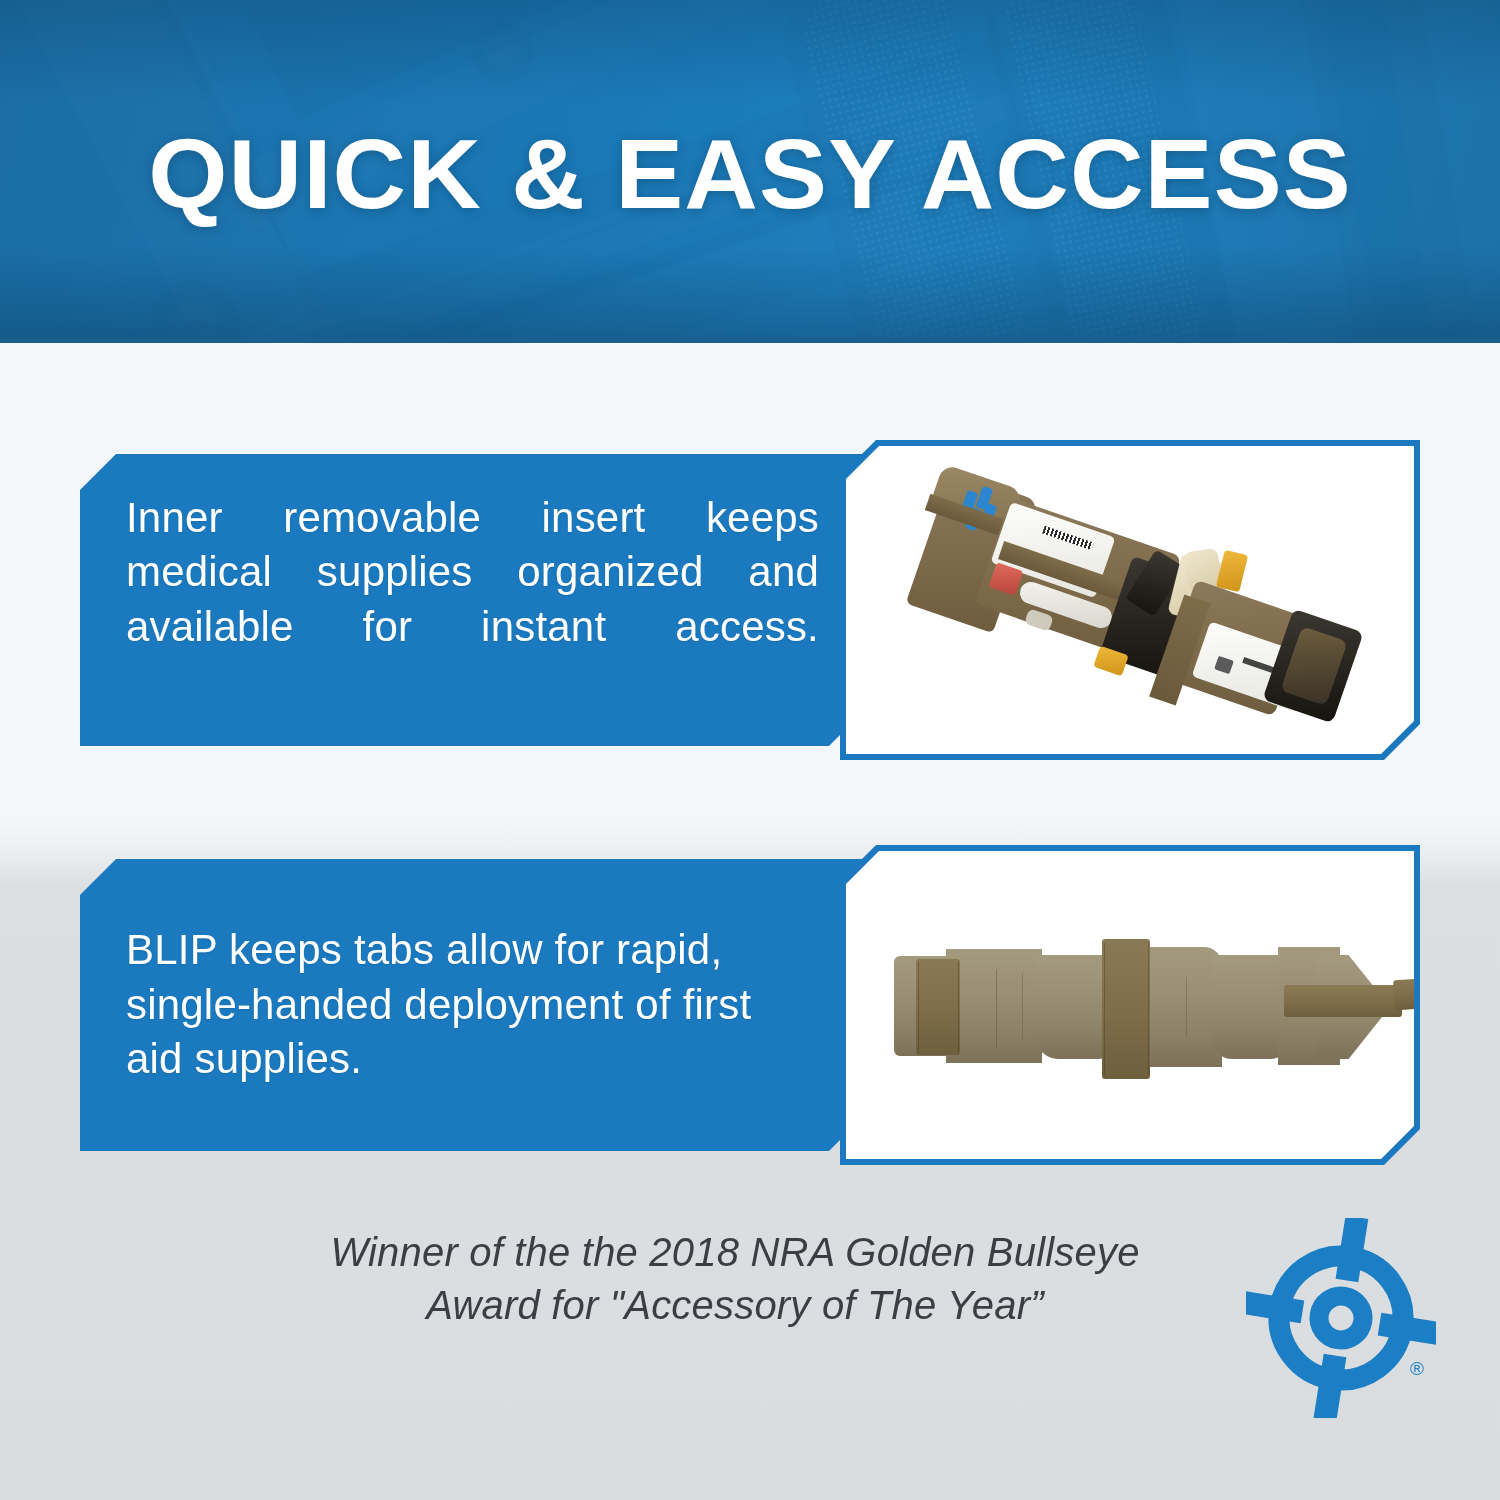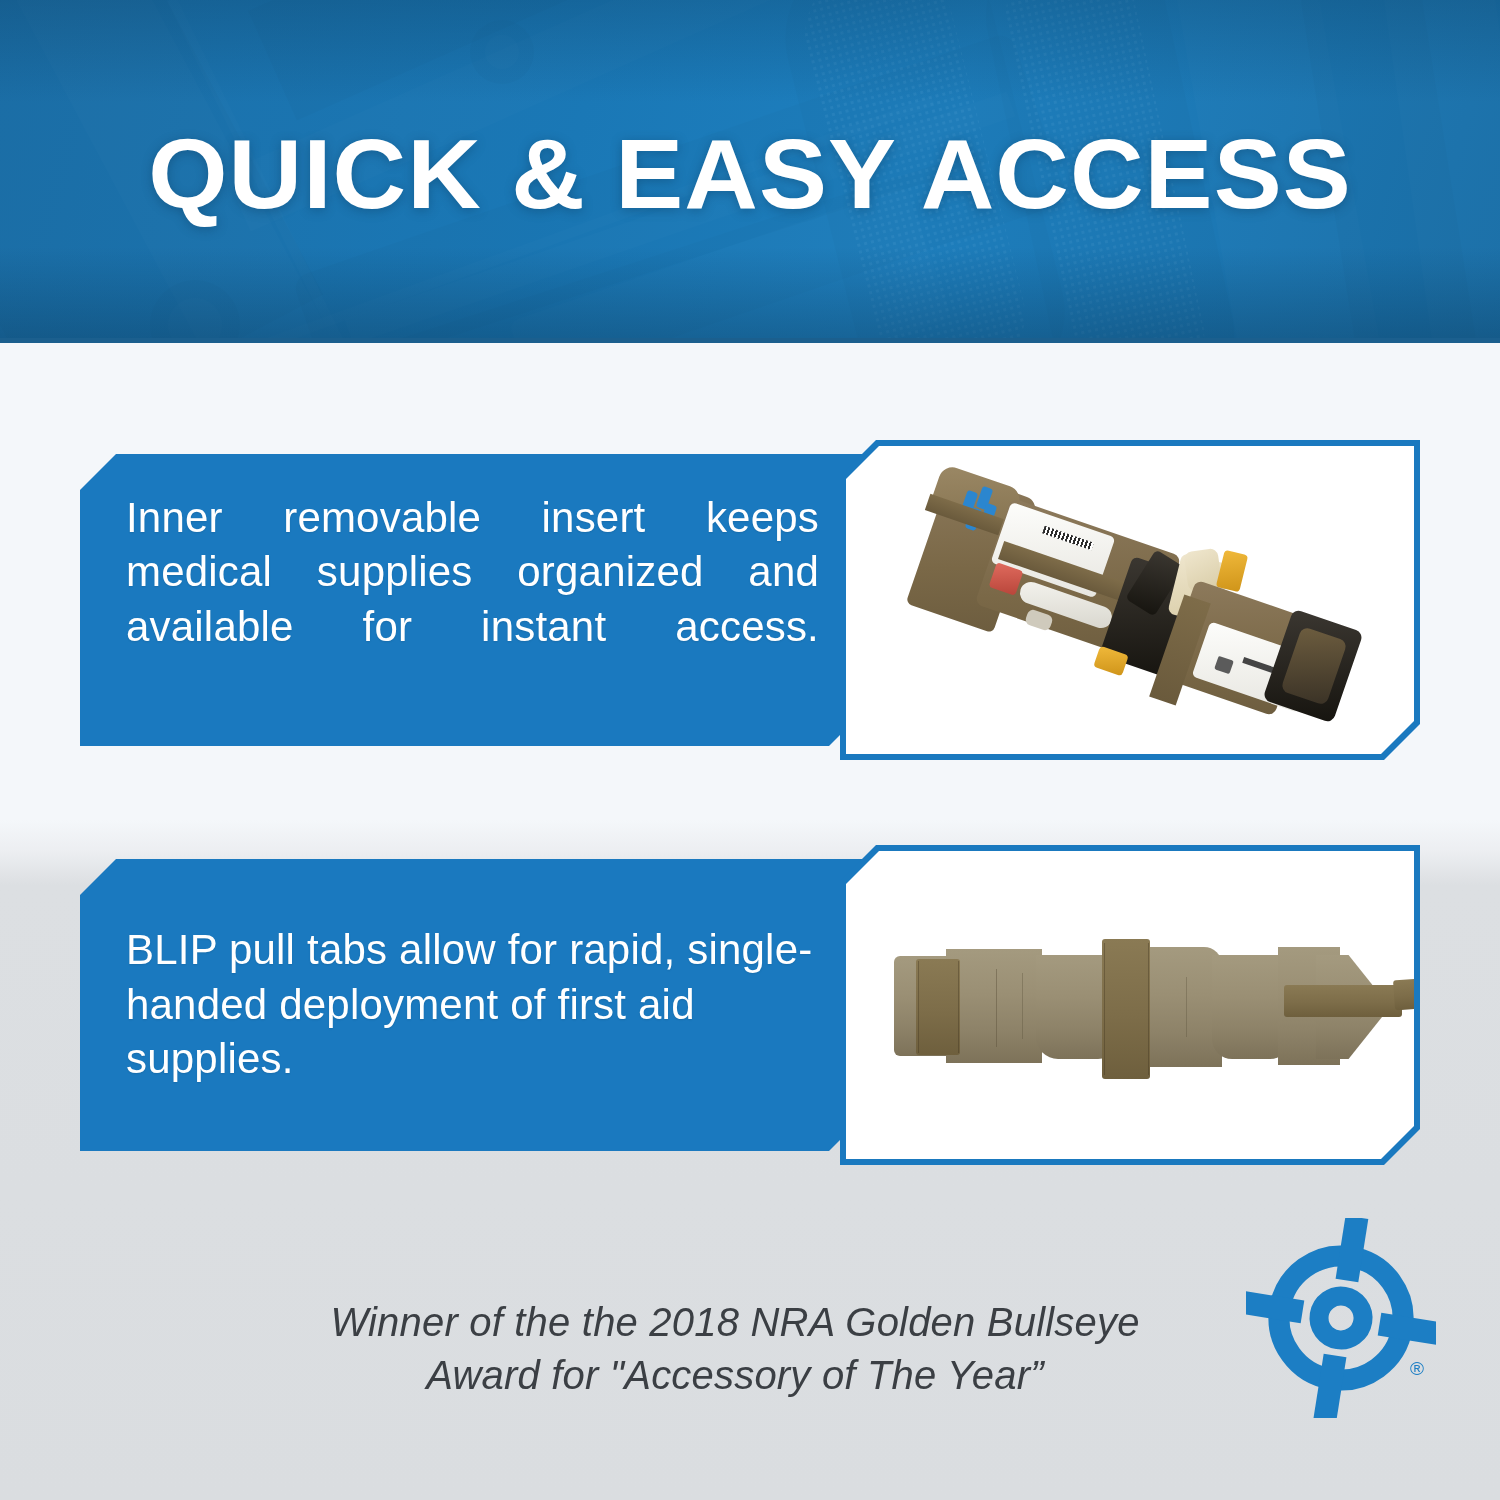--- a/index.html
+++ b/index.html
@@ -113,21 +113,21 @@
     position:absolute;
     background:linear-gradient(180deg,#a49a7f 0%,#9a8f74 40%,#8d8268 72%,#7d7259 100%);
   }
   .strap-tab{
     position:absolute;
     background:linear-gradient(180deg,#8a7a54 0%,#7d6d49 55%,#6e5f3d 100%);
   }
 
   
   .footer-text{
-    position:absolute;left:230px;top:1296px;width:1010px;text-align:center;
+    position:absolute;left:230px;top:1226px;width:1010px;text-align:center;
     color:#3b3f44;
     font-family:"Liberation Sans Narrow","Liberation Sans","DejaVu Sans Condensed",sans-serif;
     font-style:italic;font-size:40px;line-height:1.32;letter-spacing:.2px;
   }
   .footer-text span{display:block;}
 
   .logo{position:absolute;left:1246px;top:1218px;width:190px;height:200px;}
   .logo svg{display:block;width:190px;height:200px;}
   .logo .rmark{
     position:absolute;right:12px;bottom:38px;
@@ -224,21 +224,21 @@
             <div class="pc" style="left:444px;top:186px;width:48px;height:68px;transform:rotate(19deg);background:linear-gradient(160deg,#6d5d3f,#3a3226);border-radius:8px;"></div>
           </div>
         </div>
       </div>
     </div>
   </div>
 
   <div class="row row2">
 
     <div class="textcard">
-      <p>BLIP pull tabs allow for rapid, single-handed deployment of first aid supplies.</p>
+      <p>BLIP keeps tabs allow for rapid, single-handed deployment of first aid supplies.</p>
     </div>
 
     <div class="imgcard">
       <div class="inner">
         <div class="photo">
 
           <div class="strap-body" style="left:48px;top:105px;width:56px;height:100px;border-radius:6px 0 0 6px;"></div>
           <div class="strap-body" style="left:100px;top:98px;width:96px;height:114px;"></div>
           <div class="strap-body" style="left:190px;top:104px;width:84px;height:104px;border-radius:0 0 22px 22px;"></div>
           <div class="strap-body" style="left:264px;top:96px;width:112px;height:120px;border-radius:18px 18px 0 0;"></div>

